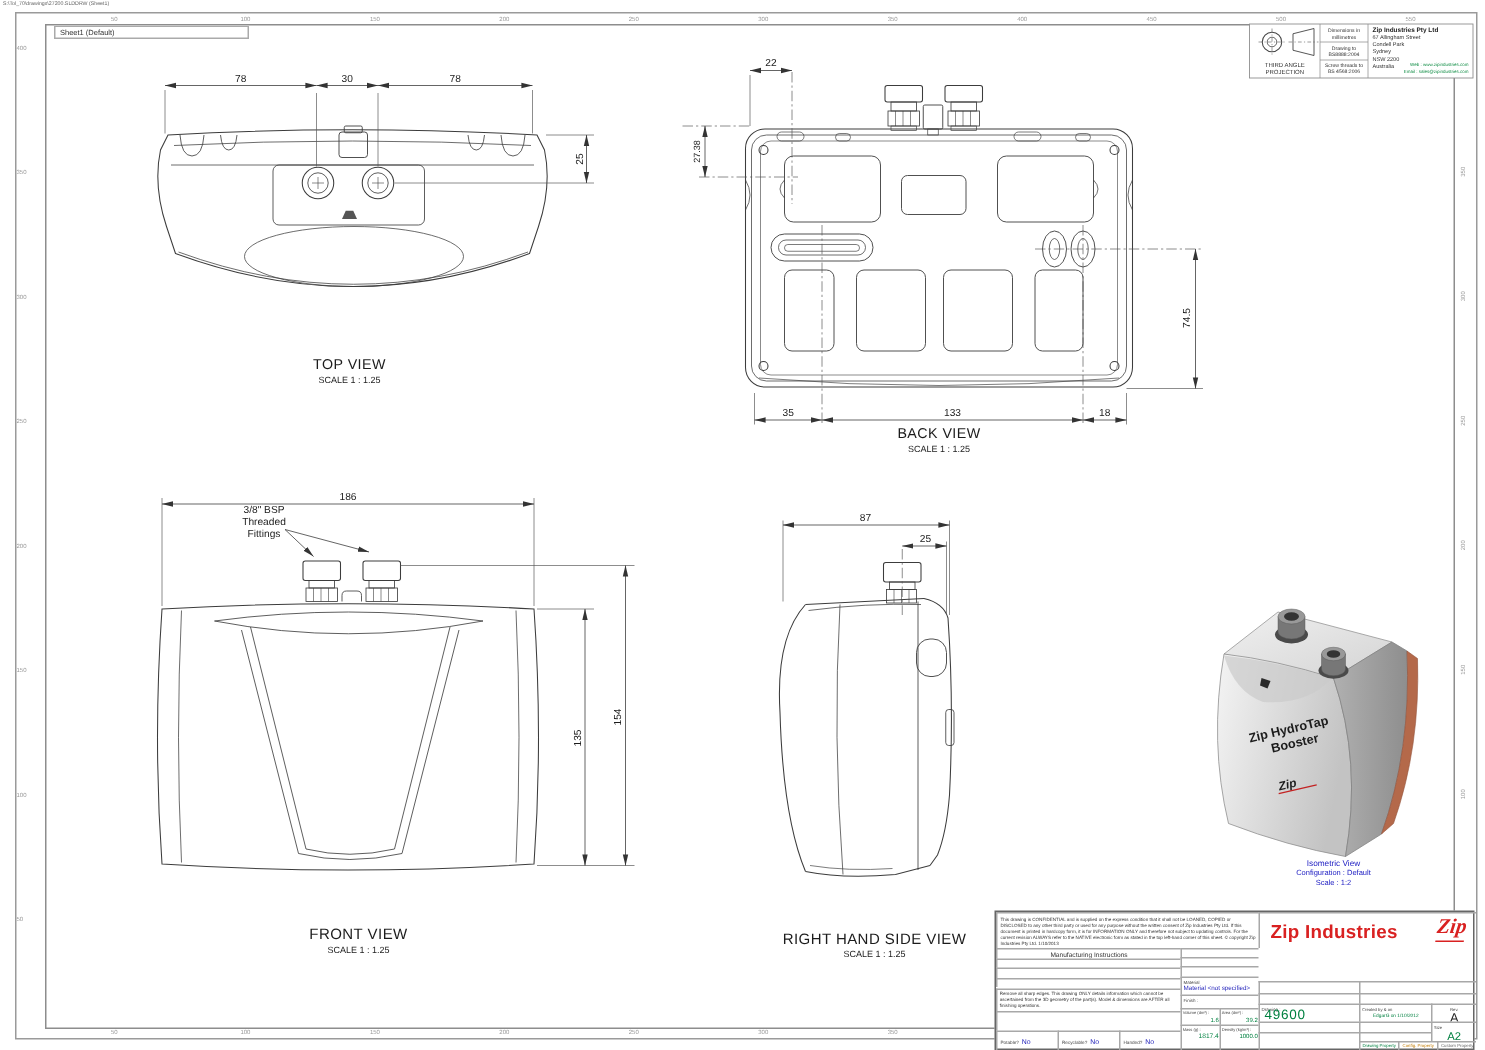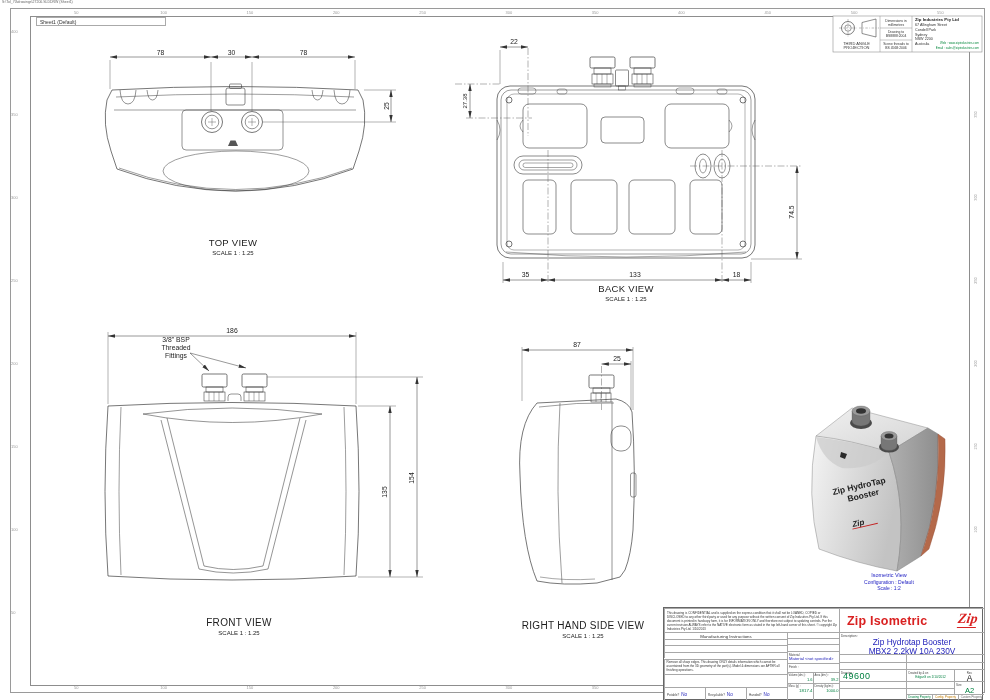--- a/index.html
+++ b/index.html
@@ -342,21 +342,21 @@
     <text class="co" x="915" y="40.4">NSW 2200</text>
     <text class="co" x="915" y="45.2">Australia</text>
     <text class="colink" x="979" y="44.2">Web : www.zipindustries.com</text>
     <text class="colink" x="979" y="48.8">Email : sales@zipindustries.com</text>
   </g>
 </svg>
 
 <div id="title-block" class="abs">
   <div class="tb legal" style="left:0;top:0;width:175px;height:24px">This drawing is CONFIDENTIAL and is supplied on the express condition that it shall not be LOANED, COPIED or DISCLOSED to any other third party or used for any purpose without the written consent of Zip Industries Pty Ltd. If this document is printed in hardcopy form, it is for INFORMATION ONLY and therefore not subject to updating controls. For the current revision ALWAYS refer to the NATIVE electronic form as stated in the top left-hand corner of this sheet. © copyright Zip Industries Pty Ltd. 1/10/2013</div>
   <div class="tb" style="left:175px;top:0;width:145px;height:24px">
-    <span id="brand-name">Zip Isometric</span>
+    <span id="brand-name">Zip Industries</span>
     <span id="brand-logo">Zip</span>
   </div>
 
   <div class="tb" style="left:0;top:24px;width:123px;height:7px;text-align:center;font-size:4.4px;line-height:7px;color:#333">Manufacturing Instructions</div>
   <div class="tb" style="left:0;top:31px;width:123px;height:6.3px;padding:1px 0 0 2px">
     
     
   </div>
   <div class="tb" style="left:0;top:37.3px;width:123px;height:6.3px;padding:1px 0 0 2px">
     
@@ -413,25 +413,20 @@
   </div>
   <div class="tb" style="left:123px;top:75px;width:26px;height:18px;padding:0.5px">
     <span class="lbl" style="display:block;font-size:2.7px">Mass (g) :</span>
     <span class="grn" style="display:block;text-align:right;font-size:4.4px">1817.4</span>
   </div>
   <div class="tb" style="left:149px;top:75px;width:26px;height:18px;padding:0.5px">
     <span class="lbl" style="display:block;font-size:2.7px">Density (kg/m³) :</span>
     <span class="grn" style="display:block;text-align:right;font-size:4px">1000.0</span>
   </div>
 
-  <div class="tb" style="left:175px;top:24px;width:145px;height:22px">
-    <span class="lbl" style="position:absolute;left:1px;top:1px">Description :</span>
-    <span class="desc-line" style="top:3.5px">Zip Hydrotap Booster</span>
-    <span class="desc-line" style="top:12.5px">MBX2 2.2kW 10A 230V</span>
-  </div>
   <div class="tb" style="left:175px;top:46px;width:67px;height:8px;padding:1px 0 0 1px">
     
     
   </div>
   <div class="tb" style="left:242px;top:46px;width:78px;height:8px;padding:1px 0 0 1px">
     
     
   </div>
   <div class="tb" style="left:175px;top:54px;width:67px;height:7px;padding:1px 0 0 1px">
     

